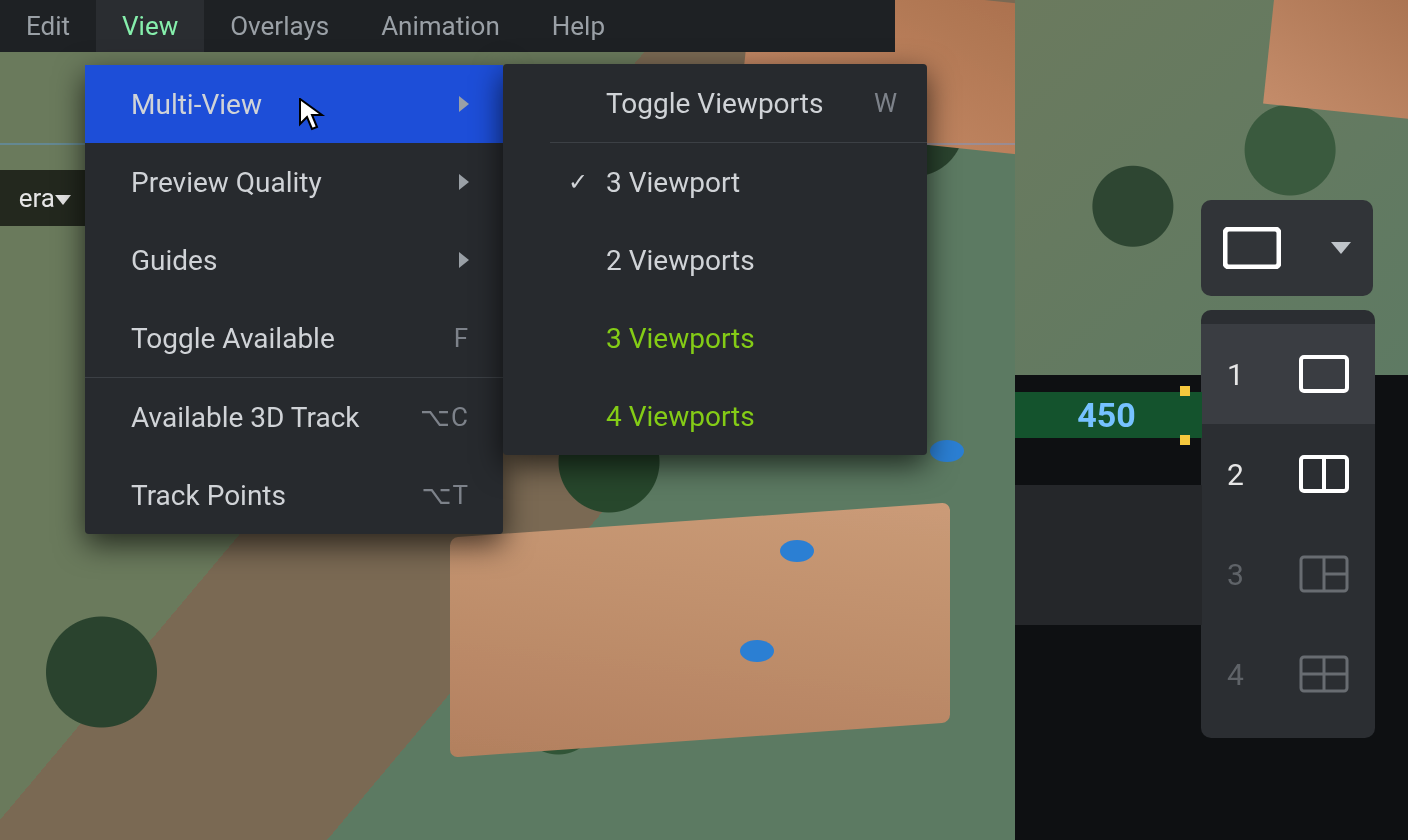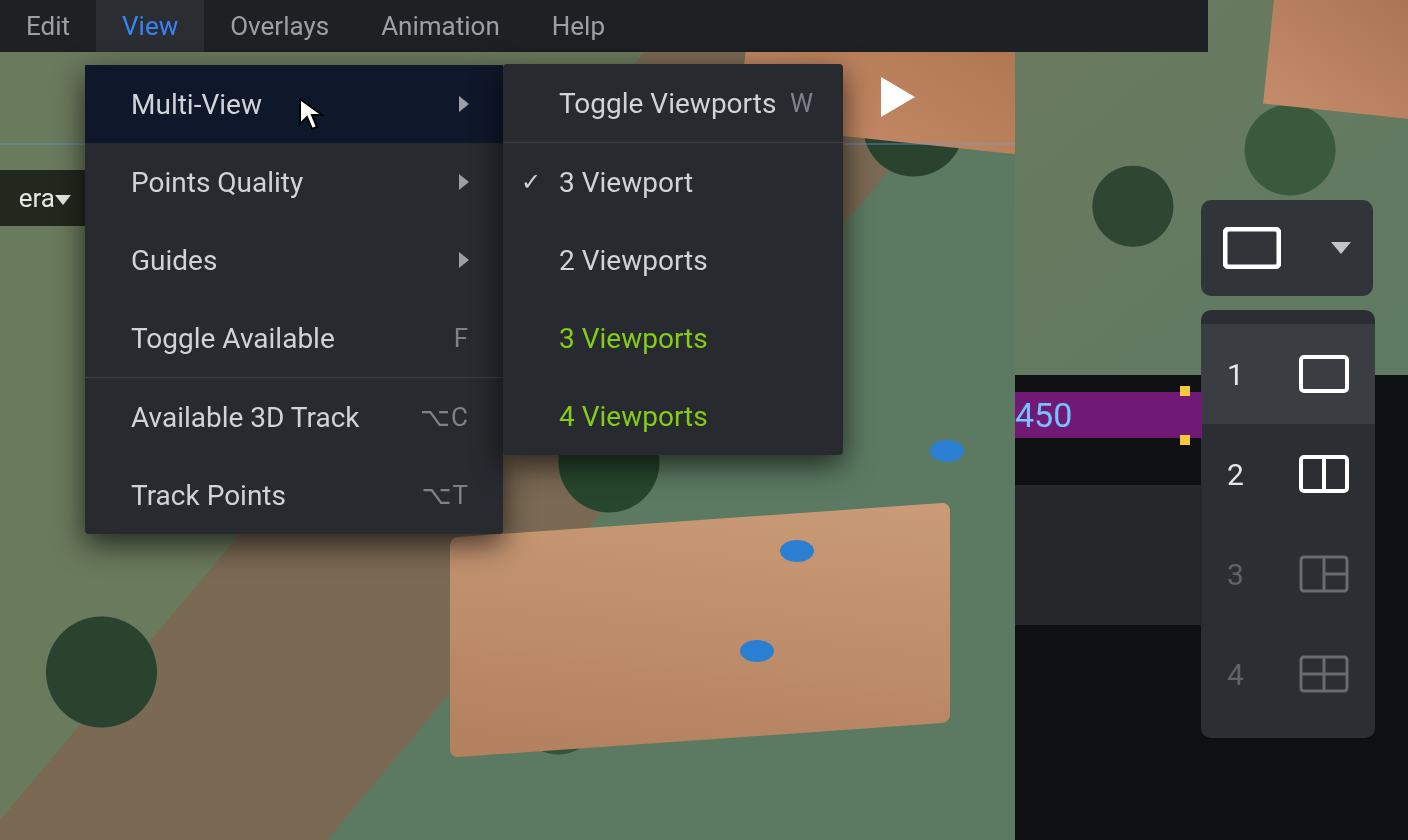--- a/index.html
+++ b/index.html
@@ -29,44 +29,44 @@
   .right-dark{position:absolute;left:1015px;top:0;width:393px;height:840px;background:#0e1012;}
   .right-preview{position:absolute;left:1015px;top:0;width:393px;height:375px;
     background:
       radial-gradient(circle at 30% 55%,#2e4632 0 40px,transparent 41px),
       radial-gradient(circle at 70% 40%,#3a5a3e 0 45px,transparent 46px),
       linear-gradient(140deg,#6b7a5e,#5e7a63);
   }
   .right-preview-roof{position:absolute;right:0;top:0;width:160px;height:120px;background:linear-gradient(30deg,#c48c6a,#a97250);transform:rotate(6deg) translate(20px,-10px);}
 
   
-  .menubar{position:absolute;left:0;top:0;width:1208px;height:52px;background:#1e2124;display:flex;}
+  .menubar{position:absolute;left:0;top:0;width:895px;height:52px;background:#1e2124;display:flex;}
   .menubar-item{height:52px;display:flex;align-items:center;padding:0 26px;font-size:26px;color:#9aa0a6;cursor:default;}
-  .menubar-item.active{background:#2a2d31;color:#3b82f6;}
+  .menubar-item.active{background:#2a2d31;color:#86efac;}
 
   
   .viewport-top-border{position:absolute;left:0;top:143px;width:1015px;height:2px;background:#5aa6ff55;}
 
   
   .camera-drop{position:absolute;left:0;top:170px;height:56px;width:85px;background:#000000aa;display:flex;align-items:center;justify-content:flex-end;gap:0;padding-right:14px;}
   .camera-drop span{color:#e6e6e6;font-size:26px;}
   .camera-drop .tri{margin-top:4px;}
   .tri{display:inline-block;width:0;height:0;border-left:8px solid transparent;border-right:8px solid transparent;border-top:10px solid #e6e6e6;}
 
   
   .menu{position:absolute;left:85px;top:65px;width:418px;background:#272a2e;border-radius:4px;box-shadow:0 10px 30px #000a;padding:0;}
   .menu-item{display:flex;align-items:center;height:78px;padding:0 34px 0 46px;color:#d0d3d7;font-size:28px;position:relative;}
-  .menu-item.highlight{background:#0f172a;}
+  .menu-item.highlight{background:#1d4ed8;}
   .menu-item .arrow{margin-left:auto;}
   .arrow{display:inline-block;width:0;height:0;border-top:8px solid transparent;border-bottom:8px solid transparent;border-left:10px solid #9aa0a6;}
   .menu-item .shortcut{margin-left:auto;color:#7d828a;font-size:26px;letter-spacing:1px;}
   .menu-sep{height:1px;background:#3c4045;margin:0;}
 
   
-  .submenu{position:absolute;left:503px;top:64px;width:340px;background:#272a2e;border-radius:4px;box-shadow:0 10px 30px #000a;}
+  .submenu{position:absolute;left:503px;top:64px;width:424px;background:#272a2e;border-radius:4px;box-shadow:0 10px 30px #000a;padding-left:47px;}
   .sub-item{display:flex;align-items:center;height:78px;padding:0 30px 0 56px;color:#d0d3d7;font-size:28px;position:relative;}
   .sub-item.disabled{color:#84cc16;}
   .sub-item .key{margin-left:auto;color:#7d828a;font-size:26px;}
   .sub-check{position:absolute;left:18px;font-size:24px;color:#d0d3d7;}
   .sub-sep{height:1px;background:#3c4045;margin:0;}
 
   
   .play-btn{position:absolute;left:868px;top:72px;width:60px;height:50px;display:flex;align-items:center;justify-content:center;}
   .play-btn div{width:0;height:0;border-top:20px solid transparent;border-bottom:20px solid transparent;border-left:34px solid #ffffff;}
 
@@ -79,21 +79,21 @@
   .vp-current-icon svg{display:block;}
   .vp-caret{margin-left:auto;width:0;height:0;border-left:10px solid transparent;border-right:10px solid transparent;border-top:12px solid #bfc4c9;}
 
   .vp-popup{position:absolute;left:1201px;top:310px;width:174px;background:#2b2e32;border-radius:10px;display:flex;flex-direction:column;padding:14px 0;}
   .vp-row{height:100px;display:flex;align-items:center;justify-content:space-between;padding:0 26px;}
   .vp-row.sel{background:#3a3d42;}
   .vp-row.dim{opacity:.55;}
   .vp-num{font-size:30px;color:#e6e6e6;}
   .vp-row.dim .vp-num{color:#8a8f95;}
 
-  .val-field{position:absolute;left:1015px;top:392px;width:187px;height:46px;background:#701a75;display:flex;align-items:center;justify-content:flex-start;padding-right:4px;}
+  .val-field{position:absolute;left:1015px;top:392px;width:187px;height:46px;background:#14532d;display:flex;align-items:center;justify-content:center;padding-right:4px;font-weight:bold;}
   .val-field span{color:#76c2ff;font-size:34px;}
   .val-handle{position:absolute;width:10px;height:10px;background:#f5c83d;}
   .vh1{left:1180px;top:386px;} .vh2{left:1180px;top:435px;}
 
   .panel-below{position:absolute;left:1015px;top:485px;width:187px;height:140px;background:#25272a;}
 
 </style>
 </head>
 <body>
 
@@ -124,21 +124,21 @@
   <span>era</span>
   <span class="tri"></span>
 </div>
 
 <div class="menu">
   <div class="menu-item highlight">
     <span>Multi-View</span>
     <span class="arrow"></span>
   </div>
   <div class="menu-item">
-    <span>Points Quality</span>
+    <span>Preview Quality</span>
     <span class="arrow"></span>
   </div>
   <div class="menu-item">
     <span>Guides</span>
     <span class="arrow"></span>
   </div>
   <div class="menu-item">
     <span>Toggle Available</span>
     <span class="shortcut">F</span>
   </div>

